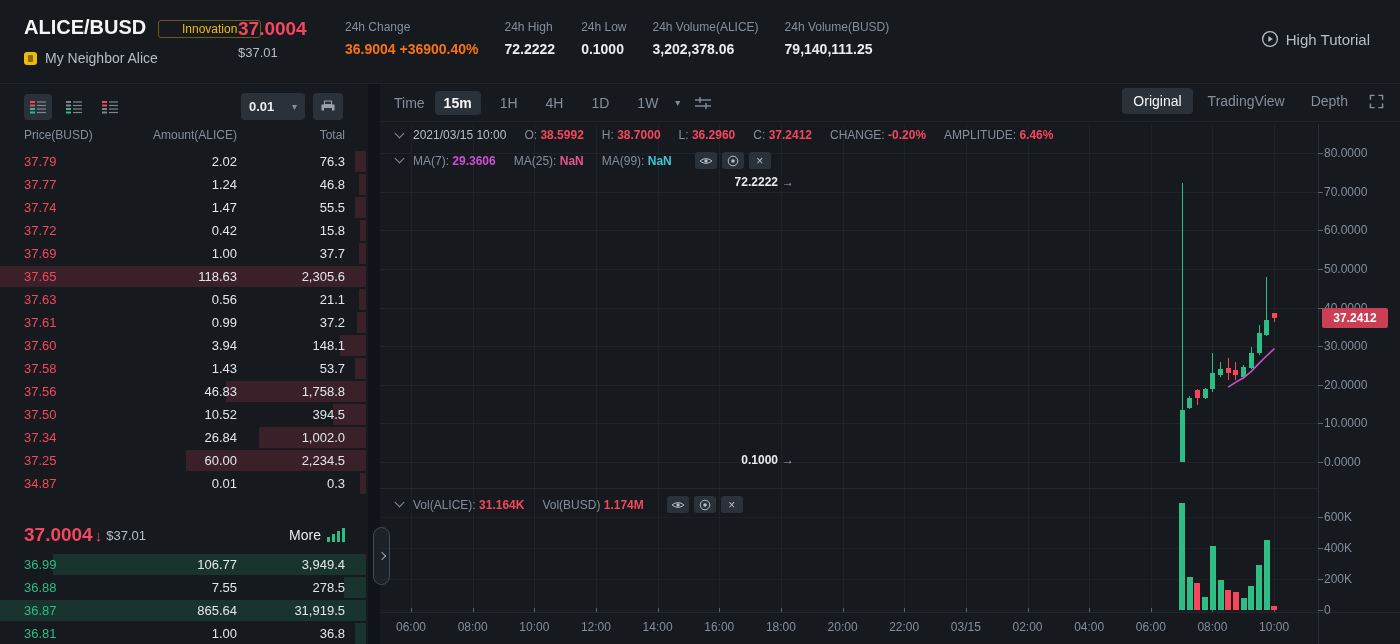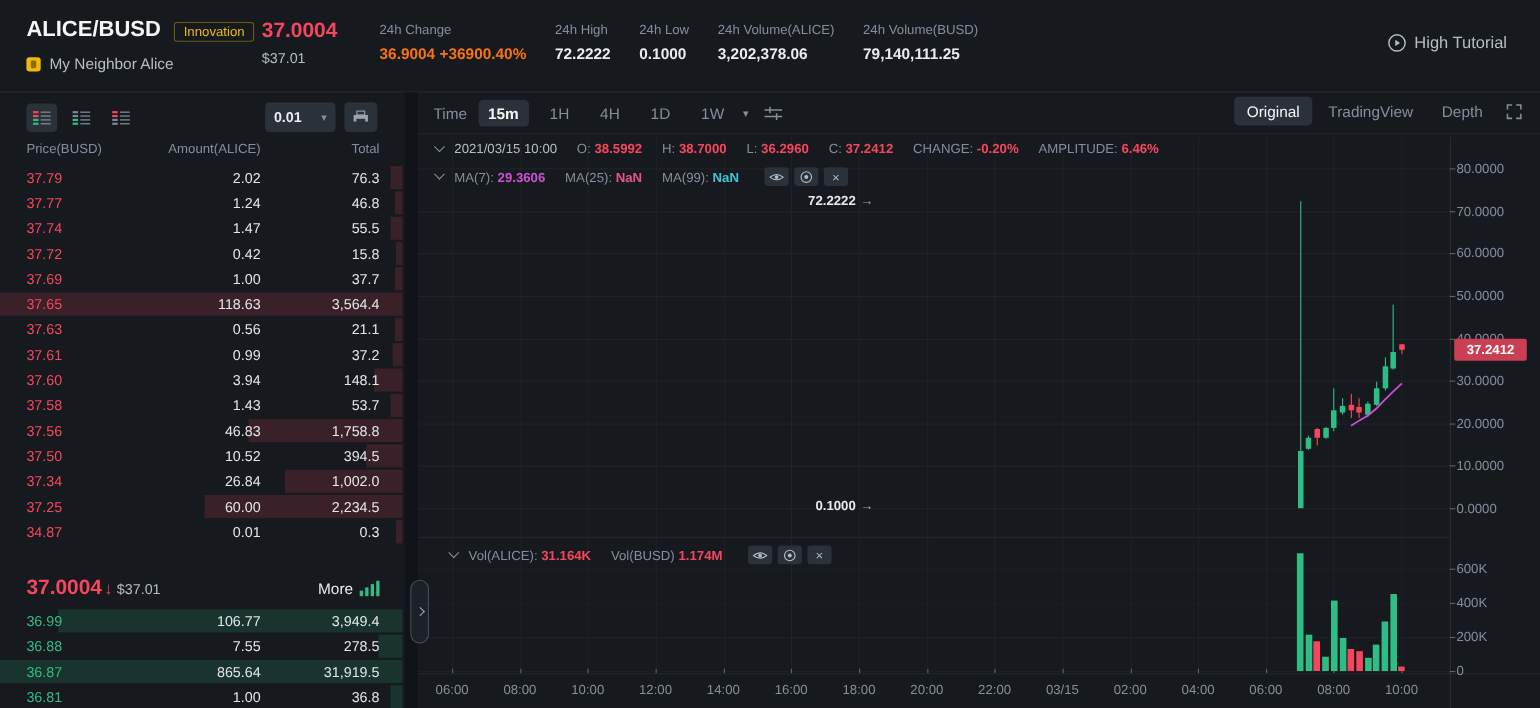--- a/index.html
+++ b/index.html
@@ -5,21 +5,21 @@
   * { margin:0; padding:0; box-sizing:border-box; }
   html,body { background:#0b0e11; }
   body { font-family:"Liberation Sans", sans-serif; }
   #app { position:relative; width:1400px; height:644px; background:#161a1e; color:#eaecef; overflow:hidden; font-size:13px; }
   .red { color:#f6465d; }
   .green { color:#2ebd85; }
 
   
   #header { position:absolute; left:0; top:0; width:1400px; height:84px; border-bottom:1px solid rgba(255,255,255,0.05); }
   #pair-title { position:absolute; left:24px; top:16px; font-size:20px; font-weight:700; color:#f5f5f5; }
-  #innovation-tag { position:absolute; left:158px; top:20px; font-size:12px; color:#f0b90b; border:1px solid #6e5a14; border-radius:3px; padding:1px 8px; }
+  #innovation-tag { position:absolute; left:158px; top:20px; font-size:12px; color:#f0b90b; border:1px solid #6e5a14; border-radius:3px; padding:1px 23px; }
   #token-row { position:absolute; left:24px; top:50px; display:flex; align-items:center; gap:8px; color:#b7bdc6; font-size:14px; }
   #token-icon { width:13px; height:13px; background:#f0b90b; border-radius:3px; position:relative; }
   #token-icon:after { content:""; position:absolute; left:4px; top:3px; width:5px; height:7px; background:#8a6d05; border-radius:1px; }
   #last-price-block { position:absolute; left:238px; top:18px; }
   #last-price { font-size:19px; font-weight:700; color:#f6465d; }
   #last-price-usd { font-size:13px; color:#b7bdc6; margin-top:5px; }
   #header-stats { position:absolute; left:345px; top:20px; display:flex; gap:26px; }
   .stat .s-label { font-size:12px; color:#848e9c; white-space:nowrap; }
   .stat .s-value { font-size:14px; font-weight:700; color:#eaecef; margin-top:7px; white-space:nowrap; }
   .stat .s-value.green { color:#f97316; }
@@ -66,21 +66,21 @@
   #tb-caret { margin-left:8px; cursor:pointer; }
   #tb-settings { margin-left:14px; cursor:pointer; display:flex; }
   #view-tabs { position:absolute; right:8px; top:4px; display:flex; align-items:center; gap:4px; }
   .view-tab { color:#848e9c; font-size:14px; padding:5px 11px; border-radius:4px; cursor:pointer; }
   .view-tab.active { background:#2b3139; color:#f5f5f5; }
   #fullscreen-btn { margin-left:6px; margin-right:8px; cursor:pointer; display:flex; }
 
   .info-line { position:absolute; display:flex; align-items:center; font-size:12px; white-space:nowrap; z-index:5; }
   #ohlc-line { left:14px; top:44px; }
   #ma-line-info { left:14px; top:68px; }
-  #vol-line-info { left:27px; top:412px; }
+  #vol-line-info { left:14px; top:412px; }
   .chev-down { width:7px; height:7px; border-right:1.5px solid #848e9c; border-bottom:1.5px solid #848e9c; transform:rotate(45deg); display:inline-block; margin:-4px 10px 0 2px; }
   .seg { margin-right:18px; }
   .seg .lbl { color:#848e9c; }
   .seg .val { font-weight:600; }
   .icon-btn { width:22px; height:17px; background:#2b3139; border-radius:3px; display:flex; align-items:center; justify-content:center; margin-left:5px; cursor:pointer; color:#b7bdc6; font-size:12px; }
   .val.c-red { color:#f6465d; } .val.c-magenta { color:#cc4fd3; } .val.c-pink { color:#e8538e; } .val.c-teal { color:#3ec6d7; } .val.c-date { color:#b7bdc6; font-weight:400; }
 
   .gridline-h { position:absolute; height:1px; background:rgba(255,255,255,0.045); }
   .gridline-v { position:absolute; width:1px; background:rgba(255,255,255,0.035); }
   #y-axis-line { position:absolute; left:938px; top:40px; width:1px; height:532px; background:#2a2f36; }
@@ -234,21 +234,21 @@
         <div class="ob-row" style="top: 92px;">
           <div class="depth" style="width: 2%; background: rgba(246, 70, 93, 0.16);"></div>
           <span class="c1 red">37.69</span>
           <span class="c2">1.00</span>
           <span class="c3">37.7</span>
         </div>
         <div class="ob-row" style="top: 115px;">
           <div class="depth" style="width: 100%; background: rgba(246, 70, 93, 0.16);"></div>
           <span class="c1 red">37.65</span>
           <span class="c2">118.63</span>
-          <span class="c3">3,564.4</span>
+          <span class="c3">2,305.6</span>
         </div>
         <div class="ob-row" style="top: 138px;">
           <div class="depth" style="width: 2%; background: rgba(246, 70, 93, 0.16);"></div>
           <span class="c1 red">37.63</span>
           <span class="c2">0.56</span>
           <span class="c3">21.1</span>
         </div>
         <div class="ob-row" style="top: 161px;">
           <div class="depth" style="width: 2.5%; background: rgba(246, 70, 93, 0.16);"></div>
           <span class="c1 red">37.61</span>

